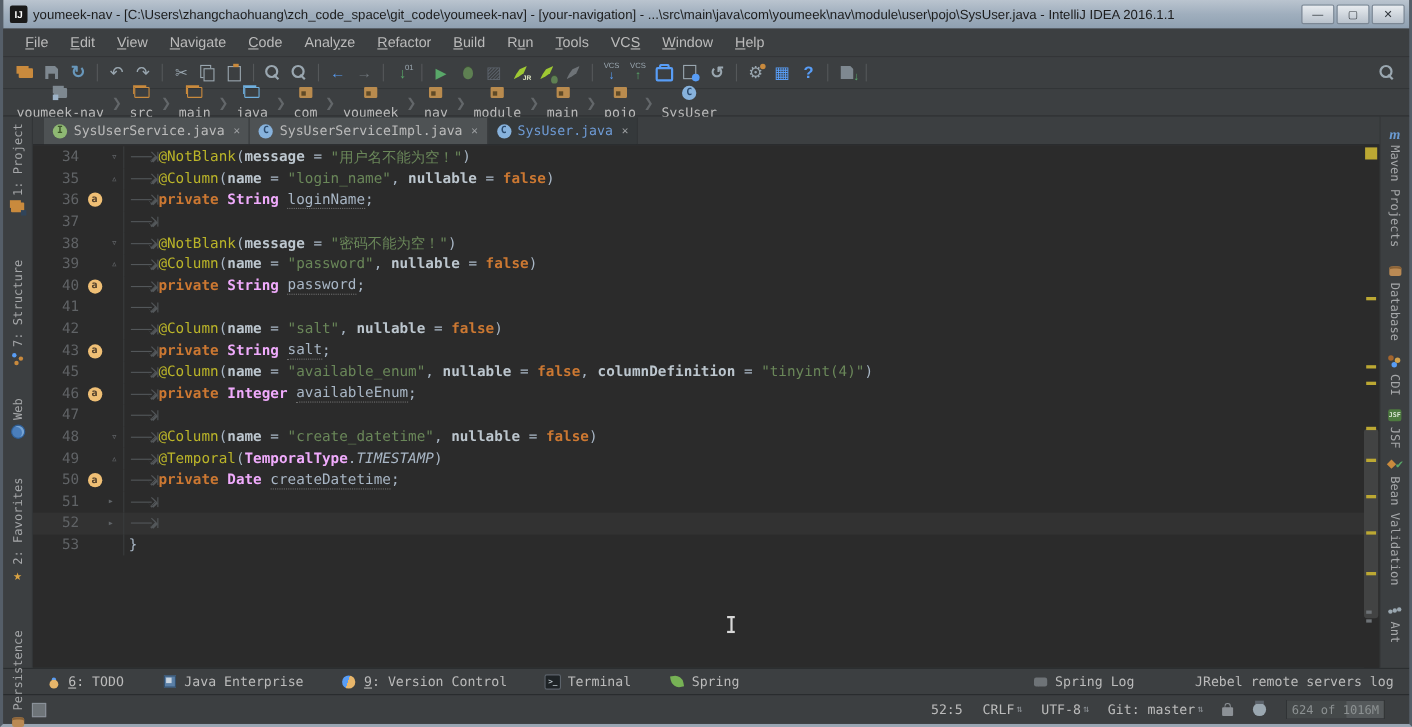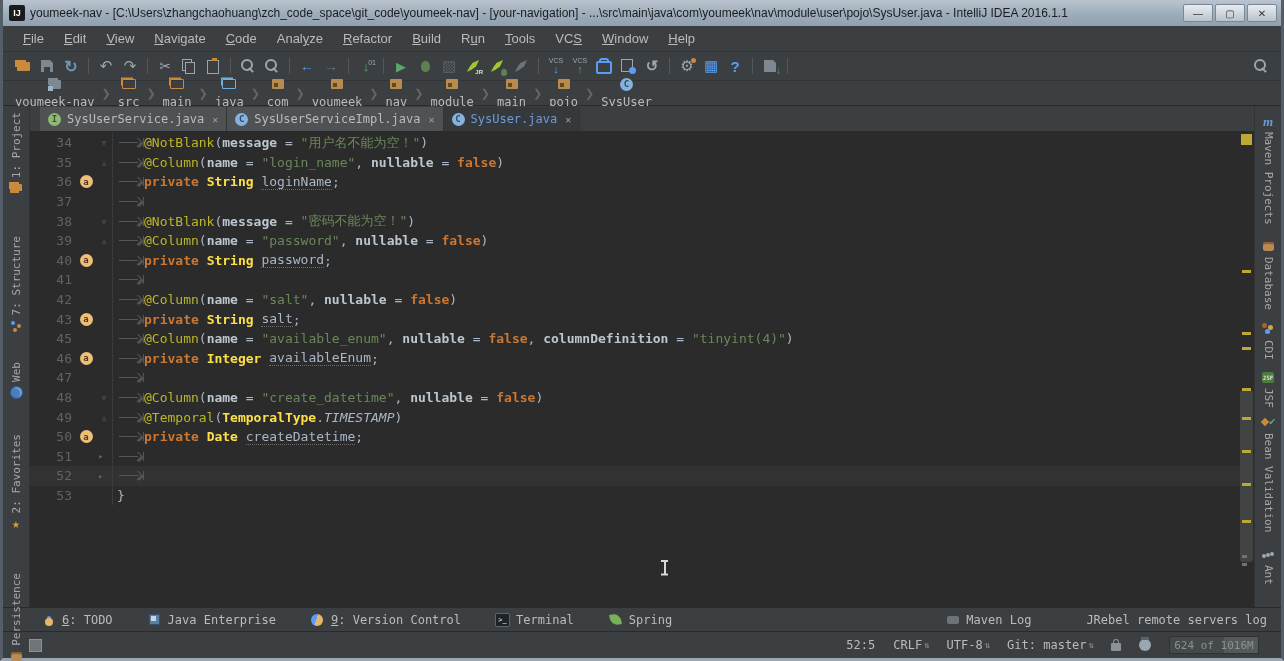--- a/index.html
+++ b/index.html
@@ -161,21 +161,21 @@
     font-weight:bold; display:flex; align-items:center; justify-content:center; }
   .fold-m { width:16px; flex:none; text-align:center; color:#606366; font-size:10px; }
   .fold-m.arrow { color:#5F6367; font-size:9px; text-align:left; padding-left:2px;}
   .code-content { border-left:1px solid #3A3C3D; padding-left:4px; flex:1; height:100%;
     display:flex; align-items:center; }
   .tk-pln { color:#A9B7C6; }
   .tk-anno { color:#BBB529; }
   .tk-attr { color:#BCC6CE; font-weight:bold; }
   .tk-str { color:#6A8759; }
   .tk-kw { color:#CC7832; font-weight:bold; }
-  .tk-type { color:#fde047; font-weight:bold; }
+  .tk-type { color:#f0abfc; font-weight:bold; }
   .tk-field { color:#A9B7C6; border-bottom:1px dotted #6E6E6E; }
   .tk-static { color:#A9B7C6; font-style:italic; }
   .ws-tab { display:inline-block; width:27px; height:9px; position:relative; }
   .ws-tab::before { content:""; position:absolute; left:2px; right:6px; top:4px; height:1px; background:#53575A;}
   .ws-tab::after { content:""; position:absolute; right:3px; top:1px; width:5px; height:5px;
     border-top:1px solid #53575A; border-right:1px solid #53575A; transform:rotate(45deg);
     box-shadow:2px 0 0 -0px #53575A, 3px 3px 0 -2px #53575A; }
   .ws-tab i { position:absolute; right:0; top:0; width:1px; height:9px; background:#53575A; }
 
   
@@ -569,21 +569,21 @@
           <span><span>Terminal</span></span>
         </div>
         <div class="bb-item">
           <span class="bi bi-spring"></span>
           <span><span>Spring</span></span>
         </div>
       </div>
     <div class="bb-right" id="bb-right">
         <div class="bb-item">
           <span class="bi bi-event-log"></span>
-          <span><span>Maven Log</span></span>
+          <span><span>Spring Log</span></span>
         </div>
         <div class="bb-item">
           <span class="bi bi-jrebel"></span>
           <span><span>JRebel remote servers log</span></span>
         </div>
       </div>
   </div>
 
   <div id="status-bar">
     <div id="tw-toggle"></div>

